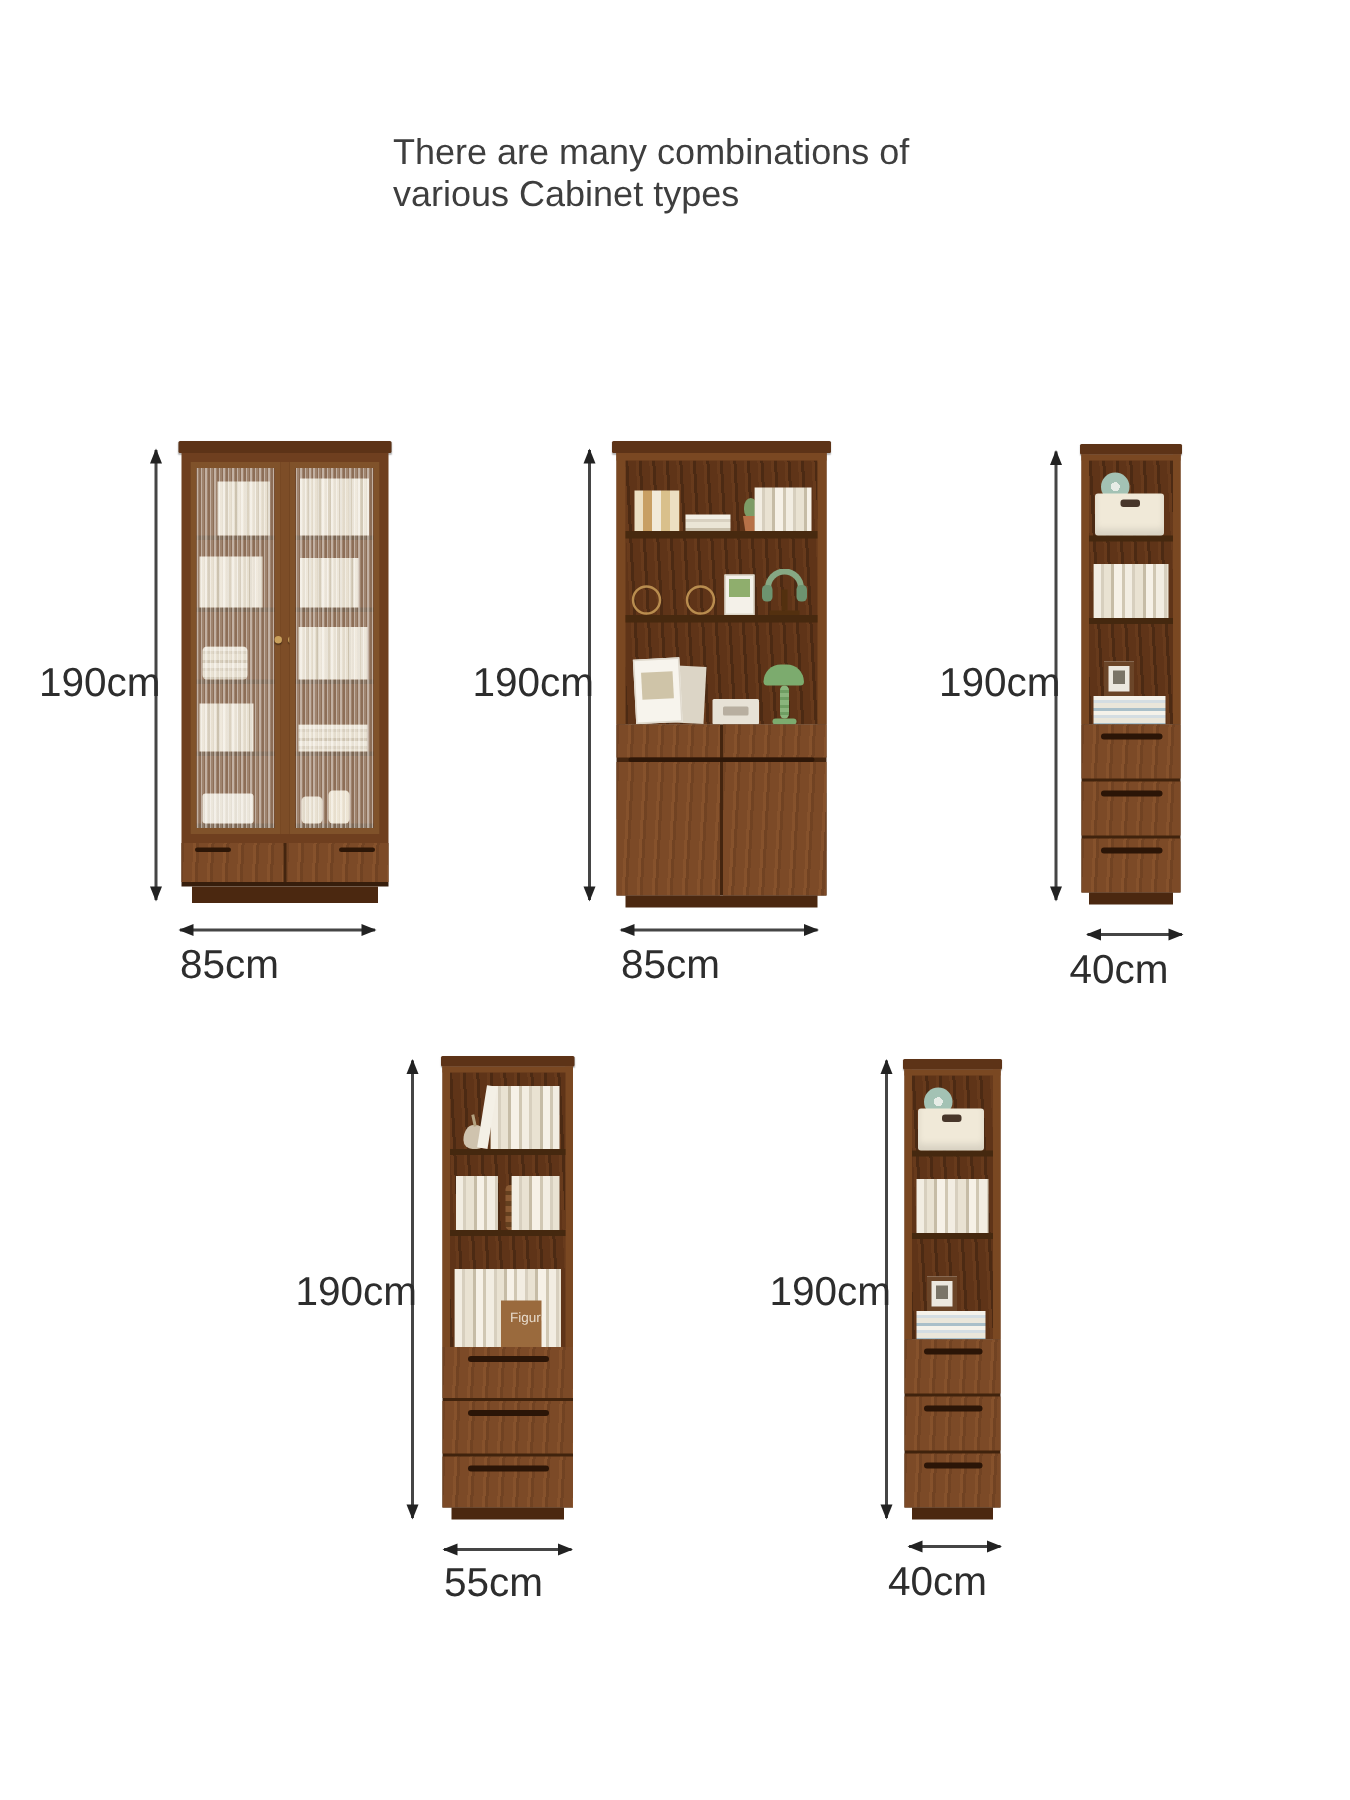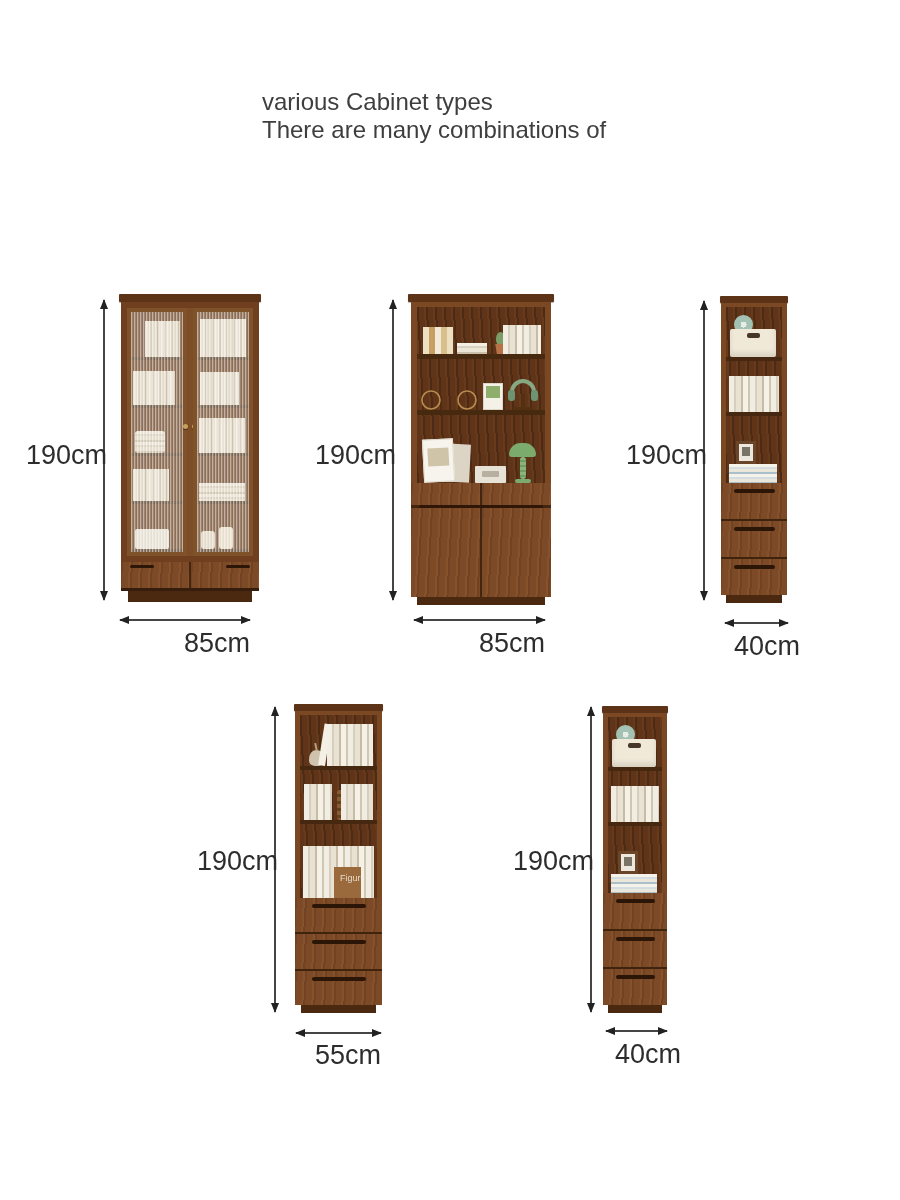--- a/index.html
+++ b/index.html
@@ -7,21 +7,21 @@
   body { width:900px; height:1200px; font-family:"Liberation Sans", sans-serif; }
   .stage { position:relative; width:900px; height:1200px; background:#fff; overflow:hidden; }
 
   
   .title { position:absolute; left:262px; top:88px; width:400px;
            font-size:24px; line-height:28px; color:#3e3e3e; }
   .subtitle { position:absolute; left:312px; top:148px; width:262px;
               font-size:22px; line-height:26px; color:#4a4a4a; }
   .dim { position:absolute; color:#2d2d2d; font-size:27px; font-weight:500; letter-spacing:0; }
   .dim.h { text-align:right; }
-  .dim.w { text-align:right; }
+  .dim.w { text-align:left; }
 
   
   .dav { position:absolute; width:2px; background:#454545; }
   .dav::before { content:""; position:absolute; top:-1px; left:50%; margin-left:-4px;
     border-left:4px solid transparent; border-right:4px solid transparent; border-bottom:10px solid #222; }
   .dav::after { content:""; position:absolute; bottom:-1px; left:50%; margin-left:-4px;
     border-left:4px solid transparent; border-right:4px solid transparent; border-top:10px solid #222; }
   .dah { position:absolute; height:2px; background:#454545; }
   .dah::before { content:""; position:absolute; left:-1px; top:50%; margin-top:-4px;
     border-top:4px solid transparent; border-bottom:4px solid transparent; border-right:10px solid #222; }
@@ -151,22 +151,22 @@
   .fbooks { left:3px; right:3px; bottom:0; height:52px; }
   .figbook { left:34px; bottom:0; width:27px; height:31px; background:#9a6a3d;
     color:#e7dbcb; font-size:9px; line-height:10px; padding:6px 3px 0 6px; overflow:hidden; }
 </style>
 </head>
 <body>
 
 <div class="stage">
 
   <div class="title">
+    <div>There are many combinations of</div>
     <div>various Cabinet types</div>
-    <div>There are many combinations of</div>
   </div>
 
   <div class="dav" style="left:103px; top:300px; height:300px;"></div>
   <div class="dim h" style="left:26px; top:440px; width:73px;">190cm</div>
 
   <figure class="cab cab1">
     <div class="cap"></div>
     <div class="body">
       <div class="door l">
         <div class="pane">

